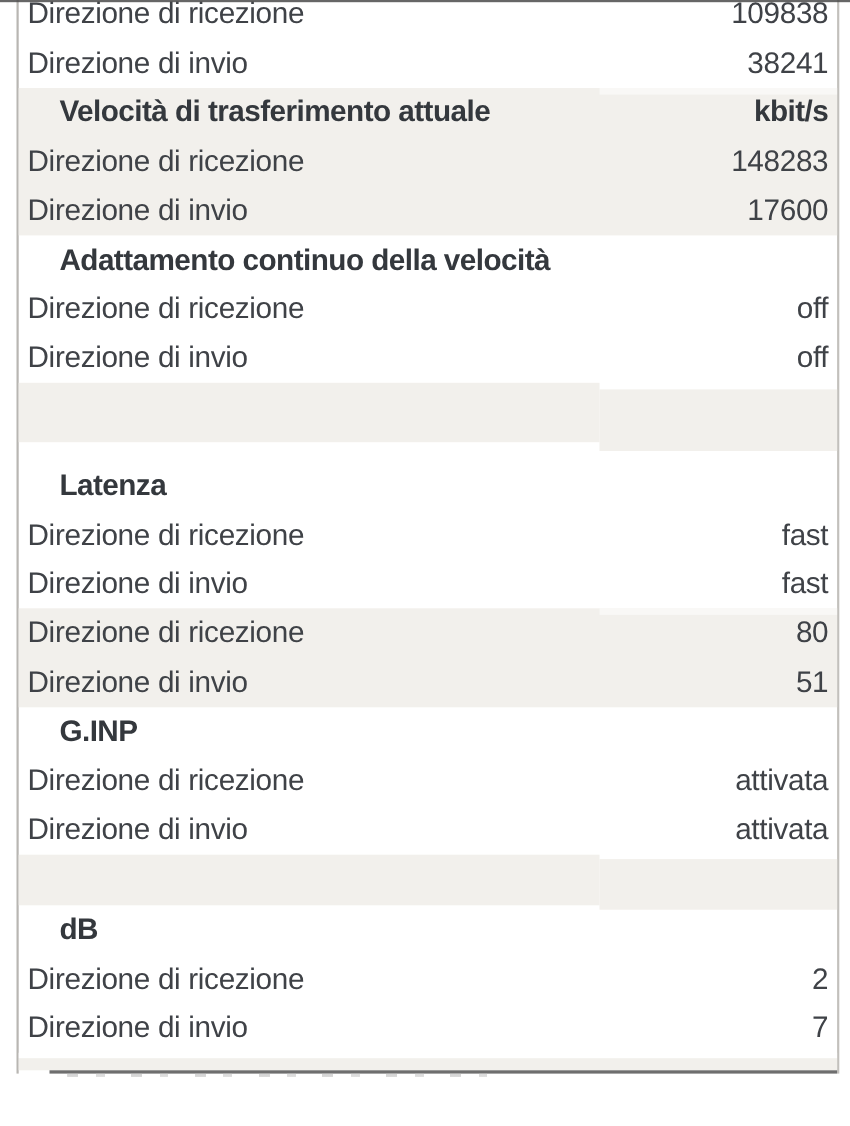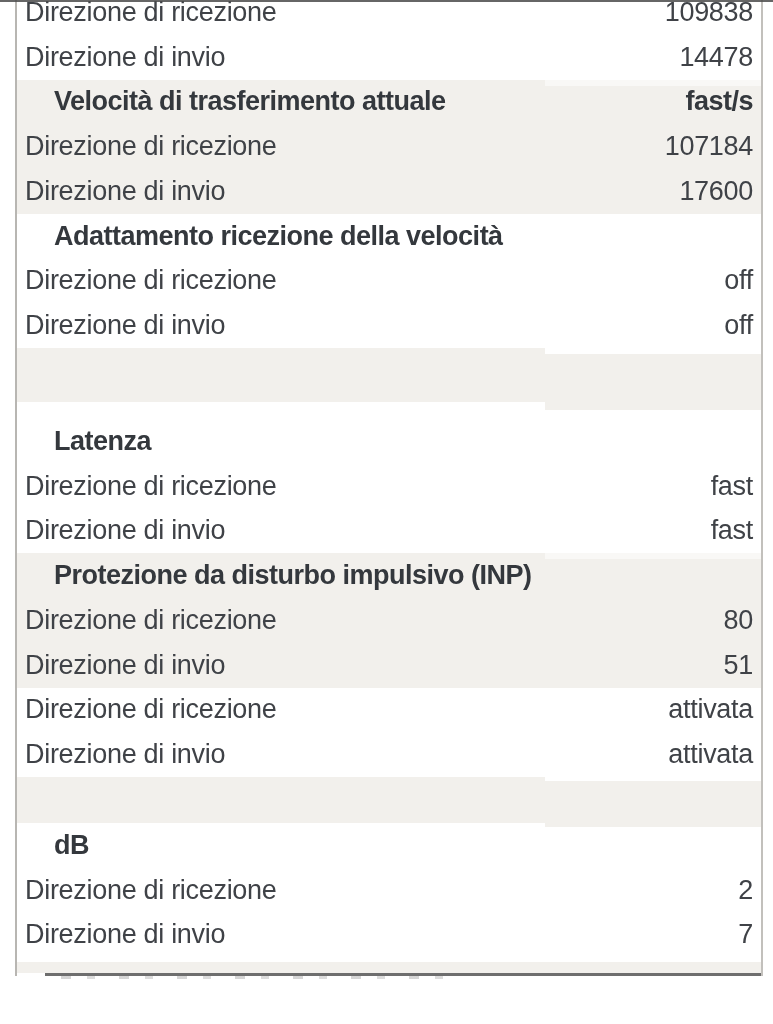--- a/index.html
+++ b/index.html
@@ -71,40 +71,40 @@
 
 <div class="stats-table">
     <div class="section">
 
   <div class="row">
     <span>Direzione di ricezione</span>
     <span class="val">109838</span>
   </div>
       <div class="row">
     <span>Direzione di invio</span>
-    <span class="val">14478</span>
+    <span class="val">38241</span>
   </div>
     </div>
     <div class="section shaded">
     <div class="row header">
       <span>Velocità di trasferimento attuale</span>
-      <span class="val">fast/s</span>
+      <span class="val">kbit/s</span>
     </div>
   <div class="row">
     <span>Direzione di ricezione</span>
-    <span class="val">107184</span>
+    <span class="val">148283</span>
   </div>
       <div class="row">
     <span>Direzione di invio</span>
     <span class="val">17600</span>
   </div>
     </div>
     <div class="section">
     <div class="row header">
-      <span>Adattamento ricezione della velocità</span>
+      <span>Adattamento continuo della velocità</span>
       <span class="val"></span>
     </div>
   <div class="row">
     <span>Direzione di ricezione</span>
     <span class="val">off</span>
   </div>
       <div class="row">
     <span>Direzione di invio</span>
     <span class="val">off</span>
   </div>
@@ -121,34 +121,34 @@
   <div class="row">
     <span>Direzione di ricezione</span>
     <span class="val">fast</span>
   </div>
       <div class="row">
     <span>Direzione di invio</span>
     <span class="val">fast</span>
   </div>
     </div>
     <div class="section shaded">
-    <div class="row header">
-      <span>Protezione da disturbo impulsivo (INP)</span>
-      <span class="val"></span>
-    </div>
   <div class="row">
     <span>Direzione di ricezione</span>
     <span class="val">80</span>
   </div>
       <div class="row">
     <span>Direzione di invio</span>
     <span class="val">51</span>
   </div>
     </div>
     <div class="section">
+    <div class="row header">
+      <span>G.INP</span>
+      <span class="val"></span>
+    </div>
   <div class="row">
     <span>Direzione di ricezione</span>
     <span class="val">attivata</span>
   </div>
       <div class="row">
     <span>Direzione di invio</span>
     <span class="val">attivata</span>
   </div>
     </div>
     <div class="spacer sp2">

